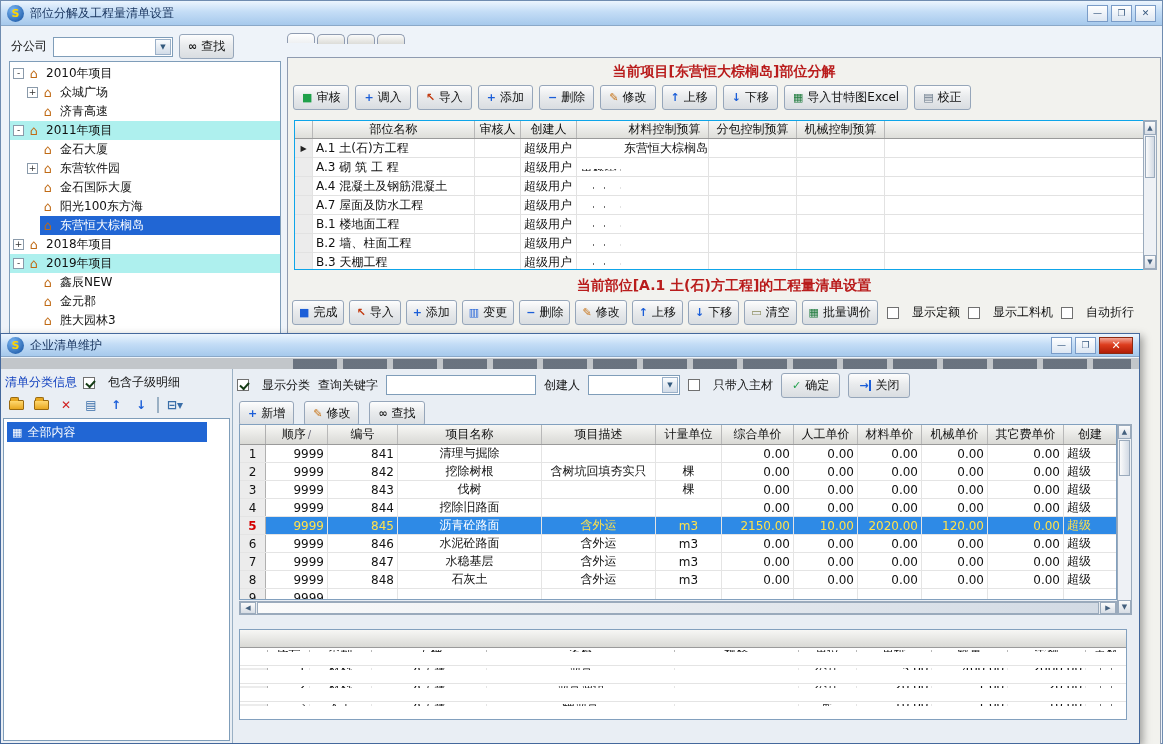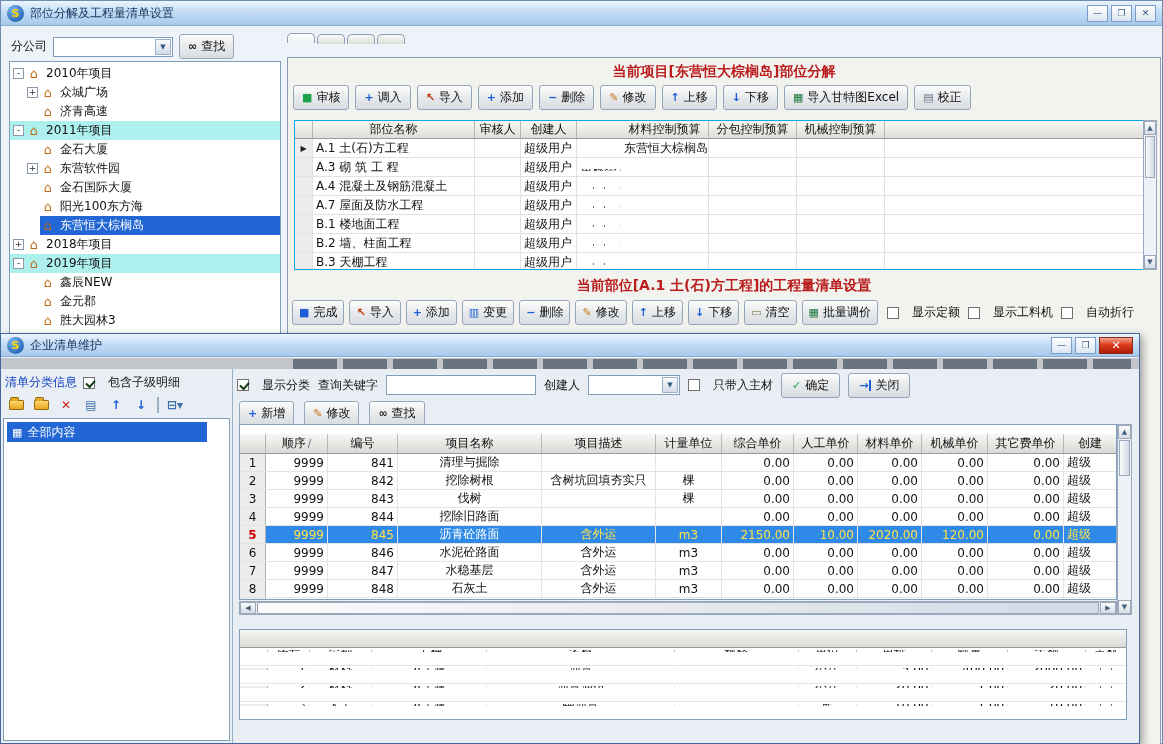--- a/index.html
+++ b/index.html
@@ -97,21 +97,21 @@
 .filter{position:absolute;left:4px;top:3px;right:4px;height:26px;display:flex;align-items:center;gap:8px;}
 .kw-input{width:150px;}
 .creator-combo{width:92px;}
 .okbtn,.closebtn{padding:3px 10px;}
 .ic-ok{color:#1fa04a;font-weight:bold;}
 .ic-exit{color:#1b5ed8;font-weight:bold;border-right:2px solid #1b5ed8;padding-right:1px;}
 .dtools{position:absolute;left:6px;top:32px;display:flex;gap:10px;}
 
 
 .grid2{position:absolute;left:6px;top:55px;width:878px;height:176px;background:#fff;border:1px solid #82a0be;overflow:hidden;}
-.g2head{display:flex;height:20px;background:linear-gradient(#f7f7f5,#d9d9d5);border-bottom:1px solid #9a9a9a;margin-top:9px;}
+.g2head{display:flex;height:20px;background:linear-gradient(#f7f7f5,#d9d9d5);border-bottom:1px solid #9a9a9a;}
 .g2row{display:flex;height:18px;border-bottom:1px solid #e4e4e4;}
 .grid2 .cell{border-right:1px solid #e4e4e4;padding:1px 3px;overflow:hidden;white-space:nowrap;display:flex;align-items:center;}
 .g2head .cell{border-right:1px solid #b8b8b8;justify-content:center;gap:2px;}
 .c0{width:26px;background:#ececec;border-right:1px solid #b0b0b0 !important;justify-content:center;}
 .g2head .c0{background:transparent;}
 .c1{width:62px;}.c2{width:70px;}.c3{width:144px;}.c4{width:114px;}.c5{width:66px;}
 .c6{width:72px;}.c7{width:64px;}.c8{width:64px;}.c9{width:66px;}.c10{width:76px;}
 .c11{flex:1;border-right:none !important;}
 .r{justify-content:flex-end;}
 .ctr{justify-content:center;}

